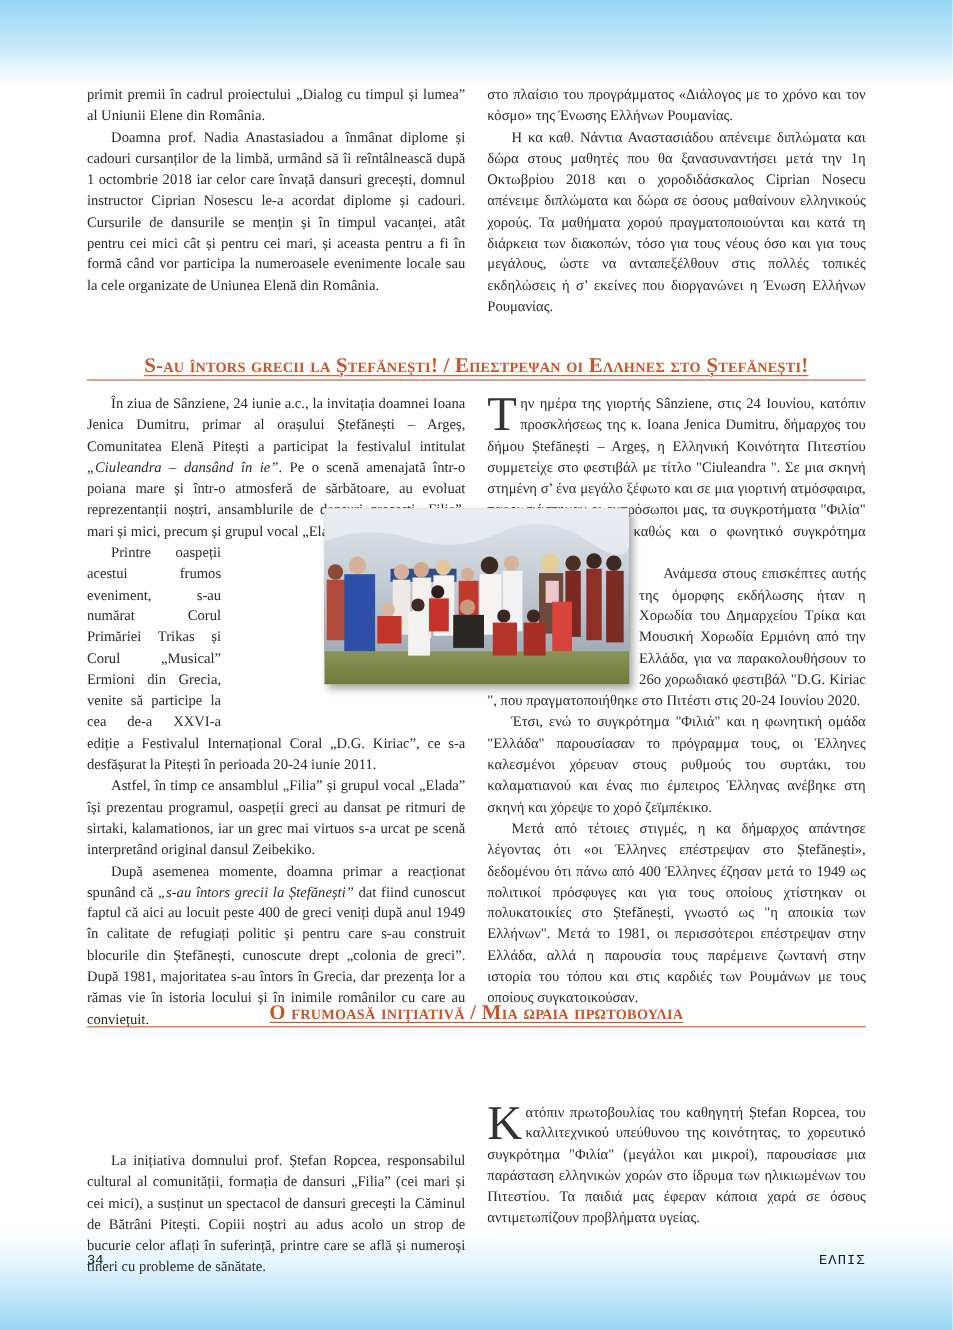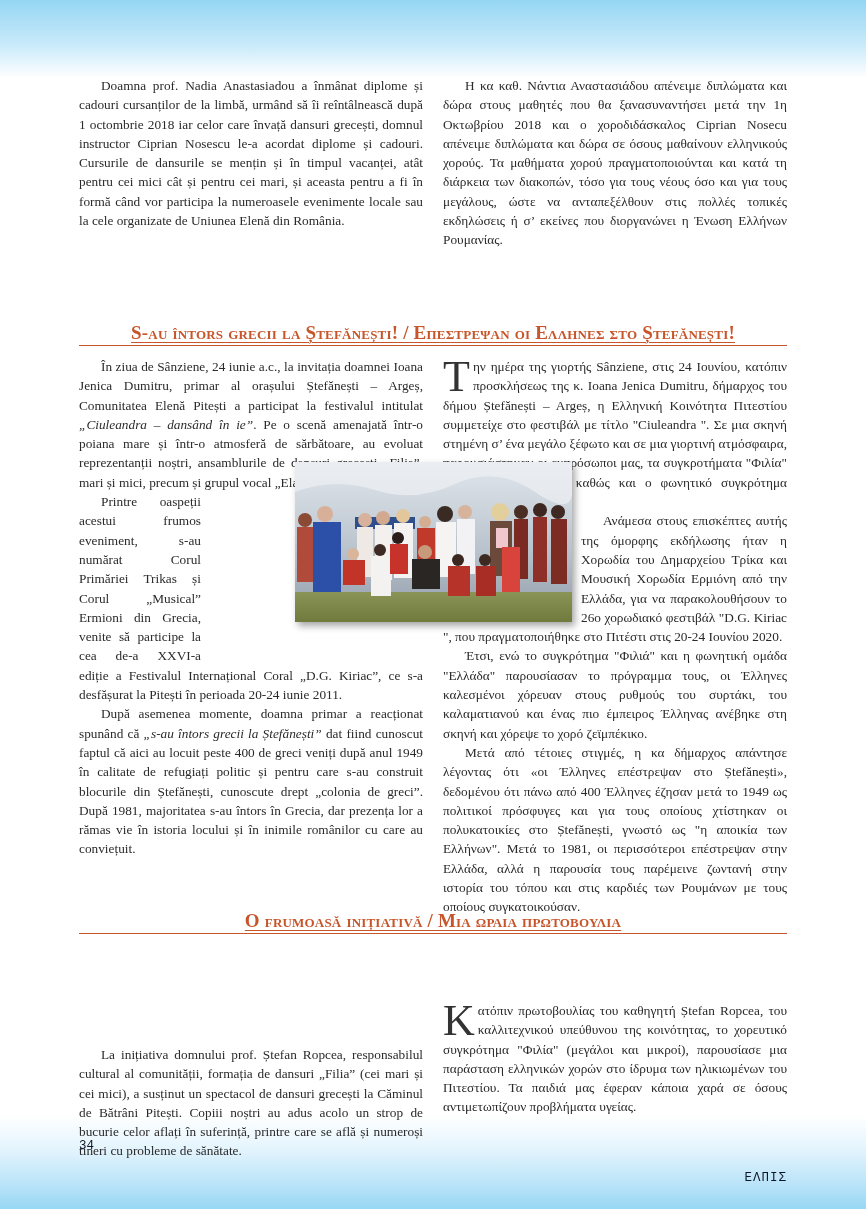--- a/index.html
+++ b/index.html
@@ -64,35 +64,38 @@
     font-size: 12.5px;
     color: #0f172a;
   }
   .wrap-float { float: right; width: 222px; height: 172px; }
   .wrap-float-left { float: left; width: 138px; height: 176px; }
 </style>
 </head>
 <body>
 
 <div class="col" style="left:79px; top:76px; width:344px;">
+  <p class="noindent">primit premii în cadrul proiectului „Dialog cu timpul și lumea” al Uniunii Elene din România.</p>
   <p>Doamna prof. Nadia Anastasiadou a înmânat diplome și cadouri cursanților de la limbă, urmând să îi reîntâlnească după 1 octombrie 2018 iar celor care învață dansuri grecești, domnul instructor Ciprian Nosescu le-a acordat diplome și cadouri. Cursurile de dansurile se mențin și în timpul vacanței, atât pentru cei mici cât și pentru cei mari, și aceasta pentru a fi în formă când vor participa la numeroasele evenimente locale sau la cele organizate de Uniunea Elenă din România.</p>
 </div>
 
 <div class="col" style="left:443px; top:76px; width:344px;">
+  <p class="noindent">στο πλαίσιο του προγράμματος «Διάλογος με το χρόνο και τον κόσμο» της Ένωσης Ελλήνων Ρουμανίας.</p>
   <p>Η κα καθ. Νάντια Αναστασιάδου απένειμε διπλώματα και δώρα στους μαθητές που θα ξανασυναντήσει μετά την 1η Οκτωβρίου 2018 και ο χοροδιδάσκαλος Ciprian Nosecu απένειμε διπλώματα και δώρα σε όσους μαθαίνουν ελληνικούς χορούς. Τα μαθήματα χορού πραγματοποιούνται και κατά τη διάρκεια των διακοπών, τόσο για τους νέους όσο και για τους μεγάλους, ώστε να ανταπεξέλθουν στις πολλές τοπικές εκδηλώσεις ή σ’ εκείνες που διοργανώνει η Ένωση Ελλήνων Ρουμανίας.</p>
 </div>
 
 <div class="heading" style="top:322px;">
   <span class="txt">S-au întors grecii la Ștefănești! / Επεστρεψαν οι Ελληνες στο Ștefănești!</span>
 </div>
 
 <div class="col" style="left:79px; top:357px; width:344px;">
   <p><span>În ziua de Sânziene, 24 iunie a.c., la invitația doamnei Ioana Jenica Dumitru, primar al orașului Ștefănești – Argeș, Comunitatea Elenă Pitești a participat la festivalul intitulat </span><i>„Ciuleandra – dansând în ie”</i><span>. Pe o scenă amenajată într-o poiana mare și într-o atmosferă de sărbătoare, au evoluat reprezentanții noștri, ansamblurile de dansuri grecești „Filia”, mari și mici, precum și grupul vocal „Elada”.</span></p>
   <div class="wrap-float"></div>
   <p>Printre oaspeții acestui frumos eveniment, s-au numărat Corul Primăriei Trikas și Corul „Musical” Ermioni din Grecia, venite să participe la cea de-a XXVI-a ediție a Festivalul Internațional Coral „D.G. Kiriac”, ce s-a desfășurat la Pitești în perioada 20-24 iunie 2011.</p>
+  <p>Astfel, în timp ce ansamblul „Filia” și grupul vocal „Elada” își prezentau programul, oaspeții greci au dansat pe ritmuri de sirtaki, kalamationos, iar un grec mai virtuos s-a urcat pe scenă interpretând original dansul Zeibekiko.</p>
   <p><span>După asemenea momente, doamna primar a reacționat spunând că </span><i>„s-au întors grecii la Ștefănești”</i><span> dat fiind cunoscut faptul că aici au locuit peste 400 de greci veniți după anul 1949 în calitate de refugiați politic și pentru care s-au construit blocurile din Ștefănești, cunoscute drept „colonia de greci”. După 1981, majoritatea s-au întors în Grecia, dar prezența lor a rămas vie în istoria locului și în inimile românilor cu care au conviețuit.</span></p>
 </div>
 
 <div class="col" style="left:443px; top:357px; width:344px;">
   <p class="noindent"><span class="dropcap">Τ</span><span>ην ημέρα της γιορτής Sânziene, στις 24 Ιουνίου, κατόπιν προσκλήσεως της κ. Ioana Jenica Dumitru, δήμαρχος του δήμου Ștefănești – Argeș, η Ελληνική Κοινότητα Πιτεστίου συμμετείχε στο φεστιβάλ με τίτλο "Ciuleandra ". Σε μια σκηνή στημένη σ’ ένα μεγάλο ξέφωτο και σε μια γιορτινή ατμόσφαιρα, παρουσιάστηκαν οι εκπρόσωποι μας, τα συγκροτήματα "Φιλία" (μεγάλοι και μικροί), καθώς και ο φωνητικό συγκρότημα "Ελλάδα".</span></p>
   <div class="wrap-float-left" style="margin-top:-77px;"></div>
   <p>Ανάμεσα στους επισκέπτες αυτής της όμορφης εκδήλωσης ήταν η Χορωδία του Δημαρχείου Τρίκα και Μουσική Χορωδία Ερμιόνη από την Ελλάδα, για να παρακολουθήσουν το 26ο χορωδιακό φεστιβάλ "D.G. Kiriac ", που πραγματοποιήθηκε στο Πιτέστι στις 20-24 Ιουνίου 2020.</p>
   <p>Έτσι, ενώ το συγκρότημα "Φιλιά" και η φωνητική ομάδα "Ελλάδα" παρουσίασαν το πρόγραμμα τους, οι Έλληνες καλεσμένοι χόρευαν στους ρυθμούς του συρτάκι, του καλαματιανού και ένας πιο έμπειρος Έλληνας ανέβηκε στη σκηνή και χόρεψε το χορό ζεϊμπέκικο.</p>
   <p>Μετά από τέτοιες στιγμές, η κα δήμαρχος απάντησε λέγοντας ότι «οι Έλληνες επέστρεψαν στο Ștefănești», δεδομένου ότι πάνω από 400 Έλληνες έζησαν μετά το 1949 ως πολιτικοί πρόσφυγες και για τους οποίους χτίστηκαν οι πολυκατοικίες στο Ștefănești, γνωστό ως "η αποικία των Ελλήνων". Μετά το 1981, οι περισσότεροι επέστρεψαν στην Ελλάδα, αλλά η παρουσία τους παρέμεινε ζωντανή στην ιστορία του τόπου και στις καρδιές των Ρουμάνων με τους οποίους συγκατοικούσαν.</p>
 </div>
@@ -167,13 +170,13 @@
 
 <div class="col" style="left:79px; top:1001px; width:344px;margin-top:44px;">
   <p>La inițiativa domnului prof. Ștefan Ropcea, responsabilul cultural al comunității, formația de dansuri „Filia” (cei mari și cei mici), a susținut un spectacol de dansuri grecești la Căminul de Bătrâni Pitești. Copiii noștri au adus acolo un strop de bucurie celor aflați în suferință, printre care se află și numeroși tineri cu probleme de sănătate.</p>
 </div>
 
 <div class="col" style="left:443px; top:1001px; width:344px;">
   <p class="noindent"><span class="dropcap">Κ</span><span>ατόπιν πρωτοβουλίας του καθηγητή Ștefan Ropcea, του καλλιτεχνικού υπεύθυνου της κοινότητας, το χορευτικό συγκρότημα "Φιλία" (μεγάλοι και μικροί), παρουσίασε μια παράσταση ελληνικών χορών στο ίδρυμα των ηλικιωμένων του Πιτεστίου. Τα παιδιά μας έφεραν κάποια χαρά σε όσους αντιμετωπίζουν προβλήματα υγείας.</span></p>
 </div>
 
 <div class="footer" style="left:79px;">34</div>
-<div class="footer" style="right:79px; letter-spacing:1px;margin-top:32px;">ΕΛΠΙΣ</div>
+<div class="footer" style="right:79px; letter-spacing:1px;">ΕΛΠΙΣ</div>
 
 </body></html>

